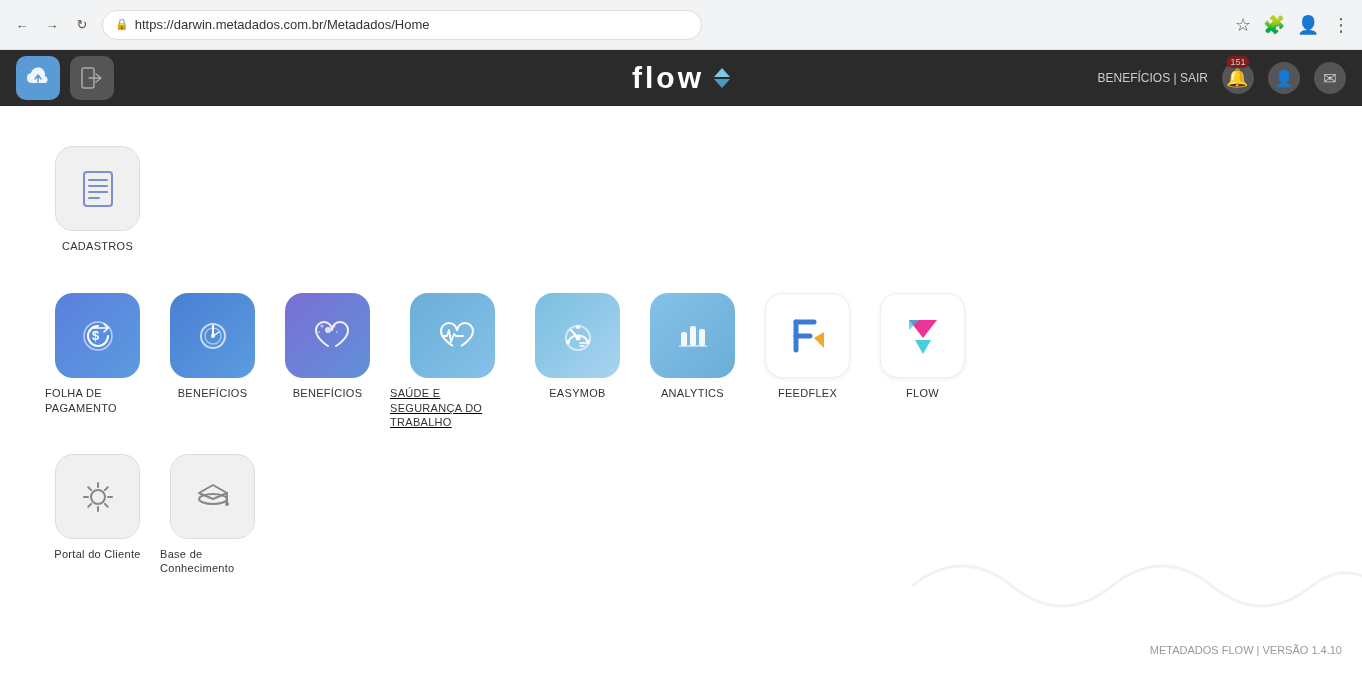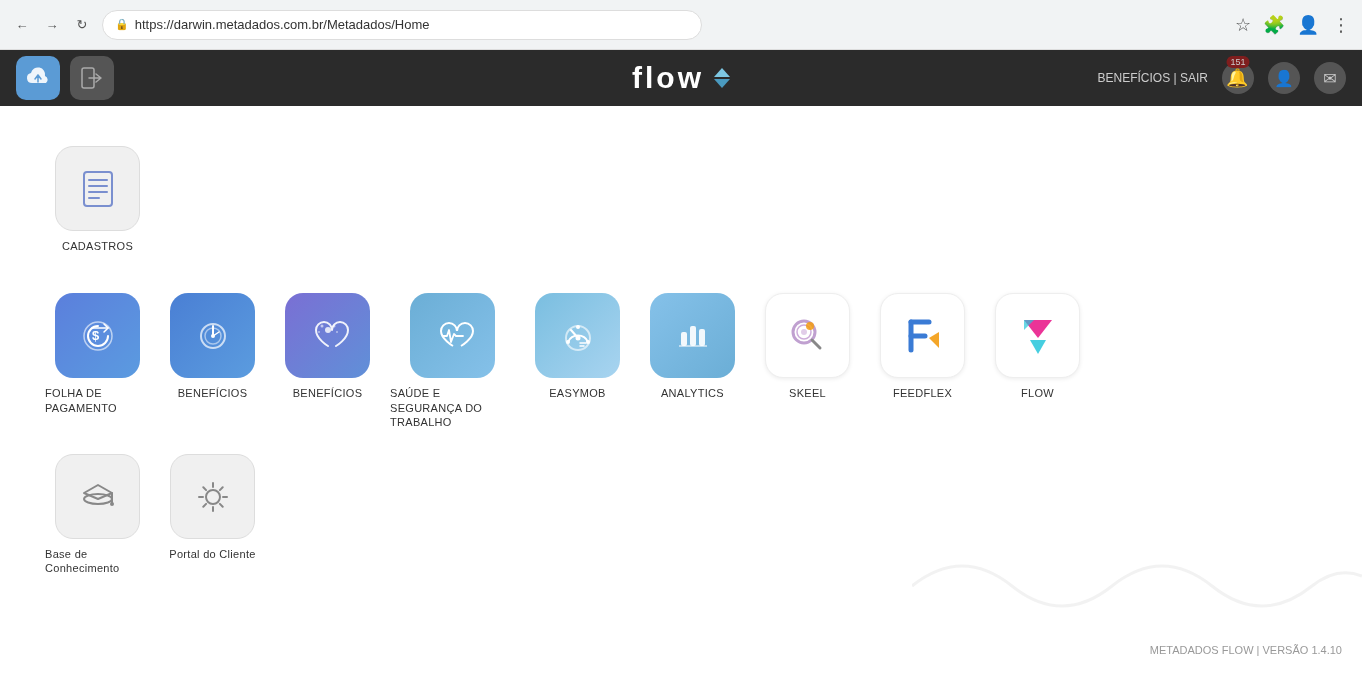--- a/index.html
+++ b/index.html
@@ -234,21 +234,21 @@
 
           <circle cx="18" cy="14" r="1.5" fill="white" opacity="0.6"></circle>
           <circle cx="30" cy="14" r="1.5" fill="white" opacity="0.6"></circle>
           <circle cx="15" cy="20" r="1" fill="white" opacity="0.5"></circle>
           <circle cx="33" cy="20" r="1" fill="white" opacity="0.5"></circle>
         </svg>
       </div>
       <span class="app-label">BENEFÍCIOS</span>
     </div>
 
-    <div class="app-item" style="width:135px;">
+    <div class="app-item" style="width:135px;text-decoration:underline;">
       <div class="app-icon" style="background:linear-gradient(135deg,#6baed6,#85c1e9);">
         <svg width="48" height="48" viewBox="0 0 48 48">
           <path d="M24 34s-12-7-12-15a8 8 0 0116 0 8 8 0 0116 0c0 8-12 15-12 15" stroke="white" stroke-width="2" fill="none"></path>
 
           <polyline points="14,24 18,24 20,18 22,30 25,22 27,24 34,24" stroke="white" stroke-width="1.8" fill="none" stroke-linecap="round" stroke-linejoin="round"></polyline>
         </svg>
       </div>
       <span class="app-label">SAÚDE E SEGURANÇA DO TRABALHO</span>
     </div>
 
@@ -279,33 +279,20 @@
 
           <rect x="12" y="20" width="6" height="14" rx="2" fill="white" opacity="0.9"></rect>
           <rect x="21" y="14" width="6" height="20" rx="2" fill="white" opacity="0.9"></rect>
           <rect x="30" y="17" width="6" height="17" rx="2" fill="white" opacity="0.9"></rect>
           <line x1="10" y1="34" x2="38" y2="34" stroke="white" stroke-width="1.5" opacity="0.7"></line>
         </svg>
       </div>
       <span class="app-label">ANALYTICS</span>
     </div>
 
-    <div class="app-item">
-      <div class="app-icon" style="background:#fff;border:1px solid #eee;box-shadow:0 1px 4px rgba(0,0,0,0.08);">
-        <svg width="52" height="52" viewBox="0 0 52 52">
-
-          <circle cx="22" cy="22" r="11" fill="none" stroke="#c0a0d0" stroke-width="3"></circle>
-          <circle cx="22" cy="22" r="7" fill="none" stroke="#9b59b6" stroke-width="1.5" opacity="0.5"></circle>
-          <circle cx="22" cy="22" r="3" fill="#9b59b6" opacity="0.3"></circle>
-          <circle cx="28" cy="16" r="4" fill="#f39c12" opacity="0.85"></circle>
-          <line x1="30" y1="30" x2="38" y2="38" stroke="#888" stroke-width="3" stroke-linecap="round"></line>
-        </svg>
-      </div>
-      <span class="app-label">SKEEL</span>
-    </div>
 
     <div class="app-item">
       <div class="app-icon" style="background:#fff;border:1px solid #eee;box-shadow:0 1px 4px rgba(0,0,0,0.08);">
         <svg width="52" height="52" viewBox="0 0 52 52">
 
           <path d="M14 12 L14 40" stroke="#3a7bd5" stroke-width="5" stroke-linecap="round"></path>
           <path d="M14 12 L32 12" stroke="#3a7bd5" stroke-width="5" stroke-linecap="round"></path>
           <path d="M14 26 L28 26" stroke="#3a7bd5" stroke-width="5" stroke-linecap="round"></path>
 
           <polygon points="32,28 42,22 42,38" fill="#f39c12" opacity="0.9"></polygon>
@@ -324,45 +311,45 @@
 
           <polygon points="12,10 22,10 12,20" fill="#26c6da" opacity="0.7"></polygon>
         </svg>
       </div>
       <span class="app-label">FLOW</span>
     </div>
 
   </div>
 
   <div class="app-grid row2">
+
+    <div class="app-item">
+      <div class="app-icon" style="background:#f0f0f0;border:1px solid #ddd;">
+        <svg width="48" height="48" viewBox="0 0 48 48">
+
+          <circle cx="24" cy="24" r="7" fill="none" stroke="#888" stroke-width="2"></circle>
+          <path d="M24 10v4M24 34v4M10 24h4M34 24h4M14.3 14.3l2.8 2.8M30.9 30.9l2.8 2.8M14.3 33.7l2.8-2.8M30.9 17.1l2.8-2.8" stroke="#888" stroke-width="2" stroke-linecap="round"></path>
+        </svg>
+      </div>
+      <span class="app-label">Portal do Cliente</span>
+    </div>
 
     <div class="app-item">
       <div class="app-icon" style="background:#f0f0f0;border:1px solid #ddd;">
         <svg width="48" height="48" viewBox="0 0 48 48">
 
           <ellipse cx="24" cy="26" rx="14" ry="5" fill="none" stroke="#888" stroke-width="2"></ellipse>
           <polygon points="24,12 38,20 24,26 10,20" fill="none" stroke="#888" stroke-width="2" stroke-linejoin="round"></polygon>
           <line x1="38" y1="20" x2="38" y2="30" stroke="#888" stroke-width="2" stroke-linecap="round"></line>
           <circle cx="38" cy="31" r="2" fill="#888"></circle>
         </svg>
       </div>
       <span class="app-label">Base de Conhecimento</span>
     </div>
 
-    <div class="app-item">
-      <div class="app-icon" style="background:#f0f0f0;border:1px solid #ddd;">
-        <svg width="48" height="48" viewBox="0 0 48 48">
-
-          <circle cx="24" cy="24" r="7" fill="none" stroke="#888" stroke-width="2"></circle>
-          <path d="M24 10v4M24 34v4M10 24h4M34 24h4M14.3 14.3l2.8 2.8M30.9 30.9l2.8 2.8M14.3 33.7l2.8-2.8M30.9 17.1l2.8-2.8" stroke="#888" stroke-width="2" stroke-linecap="round"></path>
-        </svg>
-      </div>
-      <span class="app-label">Portal do Cliente</span>
-    </div>
-
   </div>
 
   <svg class="footer-wave" viewBox="0 0 450 100" preserveAspectRatio="none">
     <path d="M0 50 Q50 10 100 50 Q150 90 200 50 Q250 10 300 50 Q350 90 400 50 Q425 30 450 40" stroke="#aaa" stroke-width="3" fill="none"></path>
   </svg>
 
   <div class="footer-text">METADADOS FLOW | VERSÃO 1.4.10</div>
 </div>
 
 </body></html>

